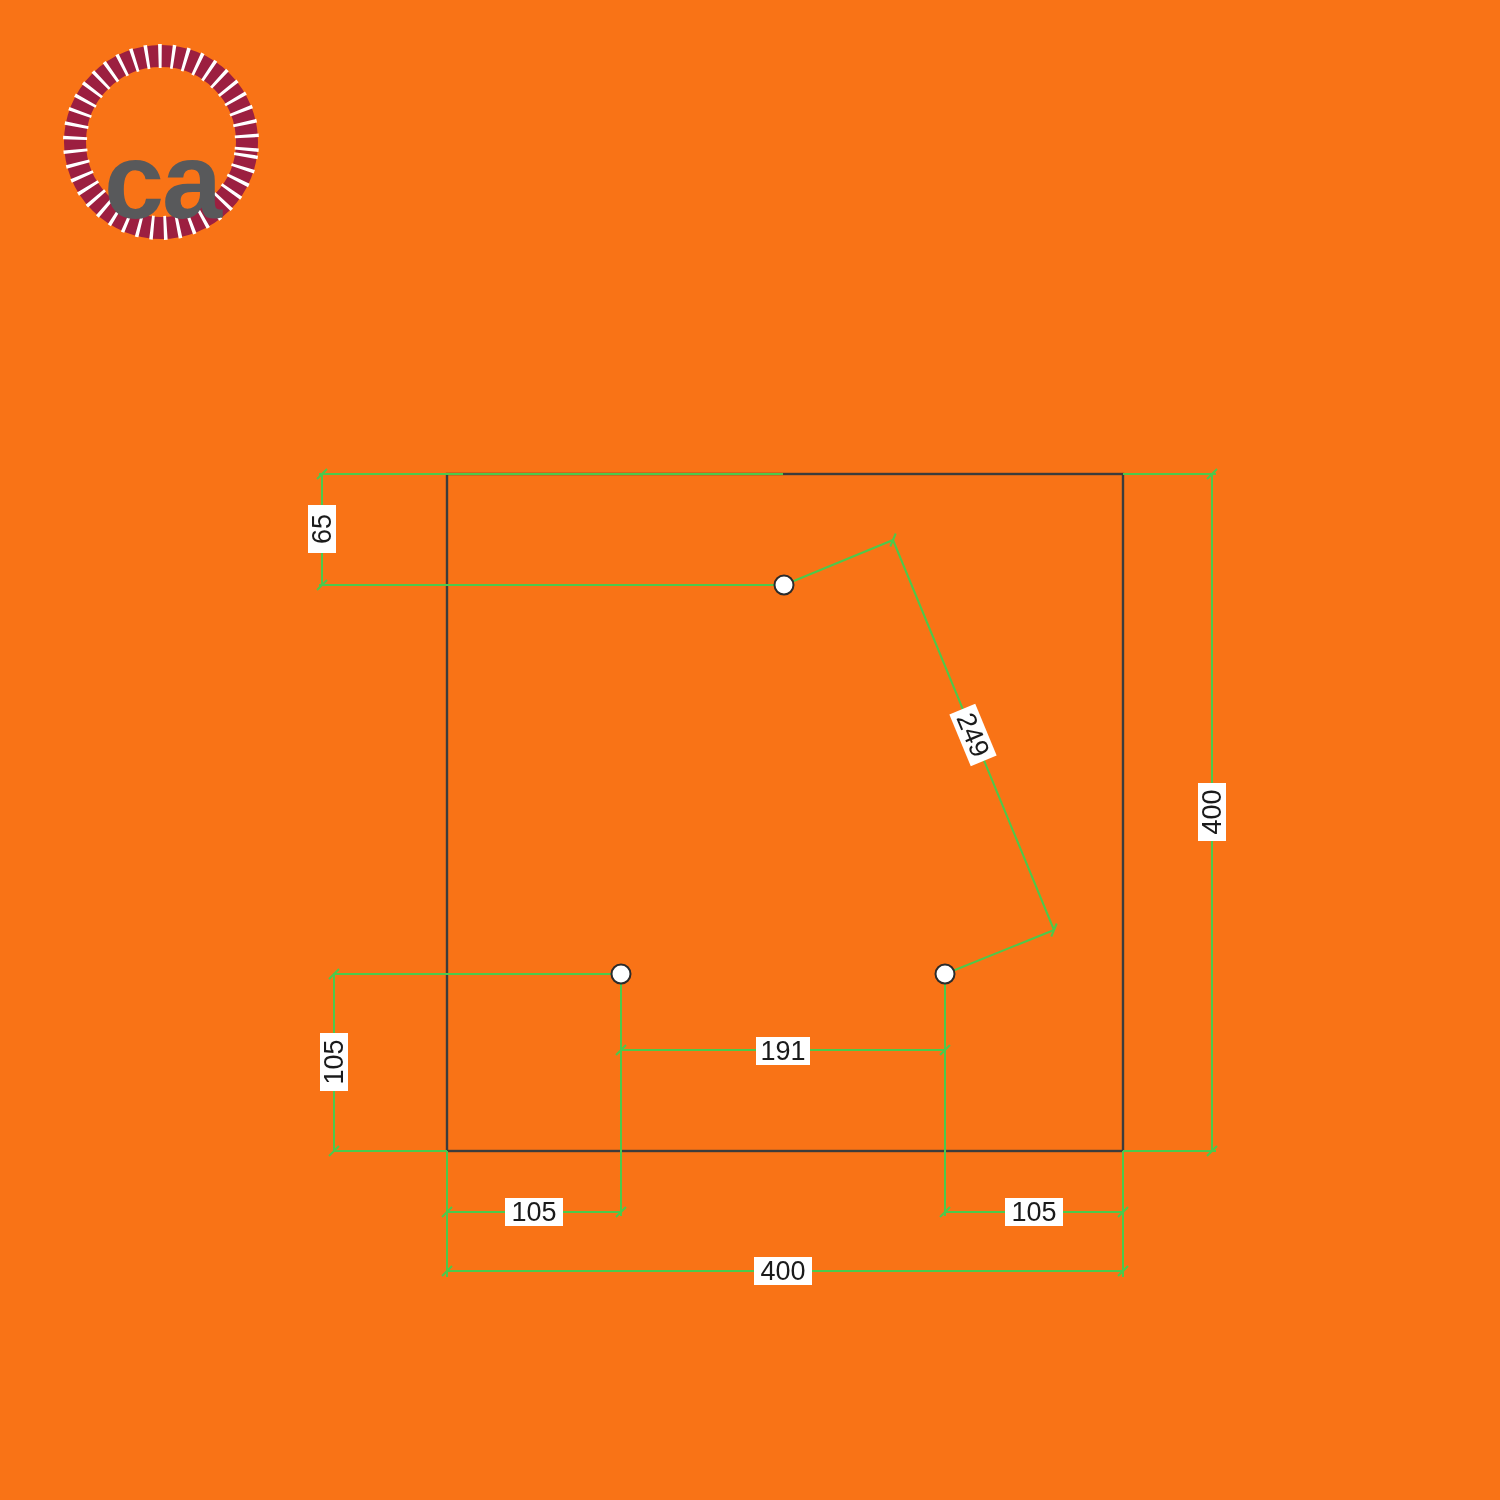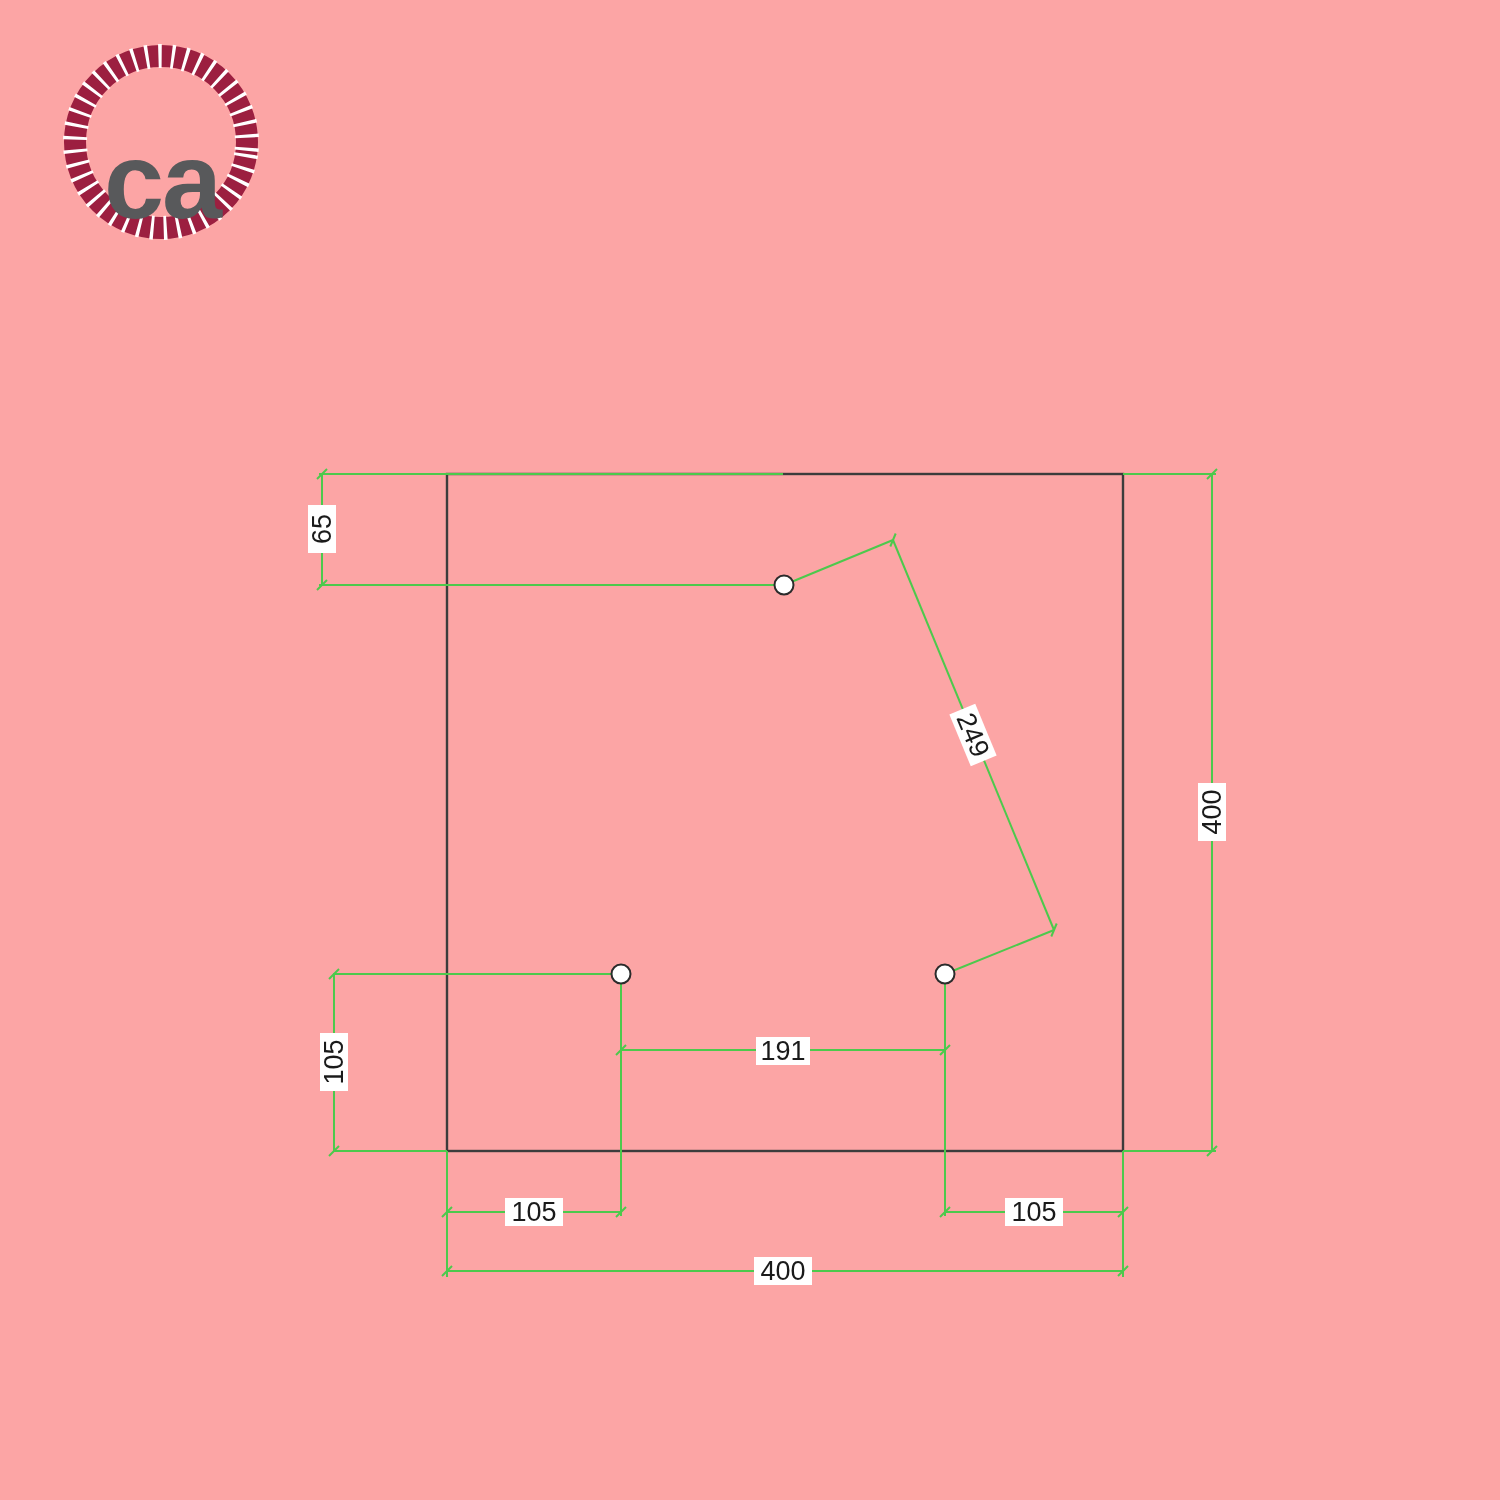--- a/index.html
+++ b/index.html
@@ -1,16 +1,16 @@
 <!DOCTYPE html>
 <html><head>
 <meta charset="utf-8">
 <style>
   html,body{margin:0;padding:0;background:#fff;}
-  .canvas{position:relative;width:1500px;height:1500px;background:#fca5a5;overflow:hidden;
+  .canvas{position:relative;width:1500px;height:1500px;background:#f97316;overflow:hidden;
           font-family:"Liberation Sans",sans-serif;}
   .logo-svg{position:absolute;left:61px;top:42px;}
   .logo-text{font-family:"Liberation Sans",sans-serif;font-weight:bold;font-size:108px;
              fill:#58595b;letter-spacing:-2px;}
   .drawing-svg{position:absolute;left:0;top:0;}
   .plate{fill:none;stroke:#3c3c3c;stroke-width:2.4;}
   .ext,.dim,.tick{stroke:#4cc94c;stroke-width:2;fill:none;}
   .hole{fill:#ffffff;stroke:#2b2b2b;stroke-width:2;}
   .lblbg{fill:#ffffff;}
   .lbl{font-family:"Liberation Sans",sans-serif;font-size:27px;fill:#1a1a1a;

